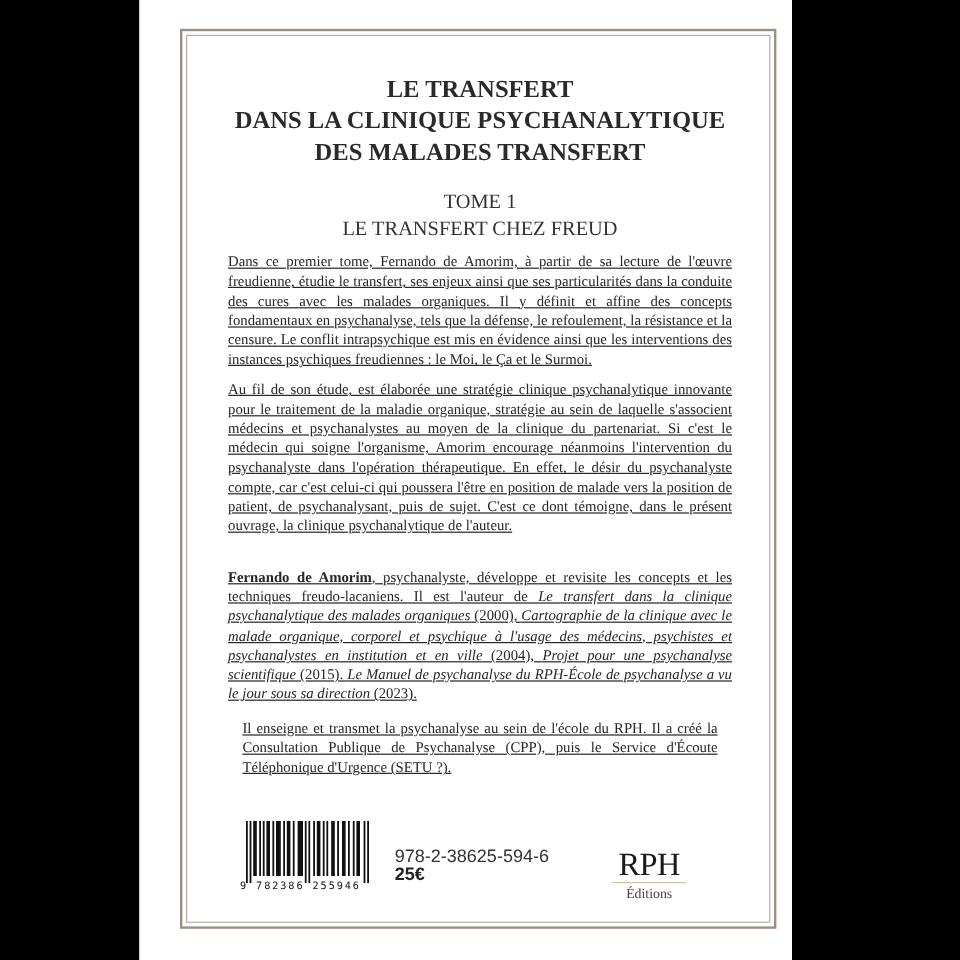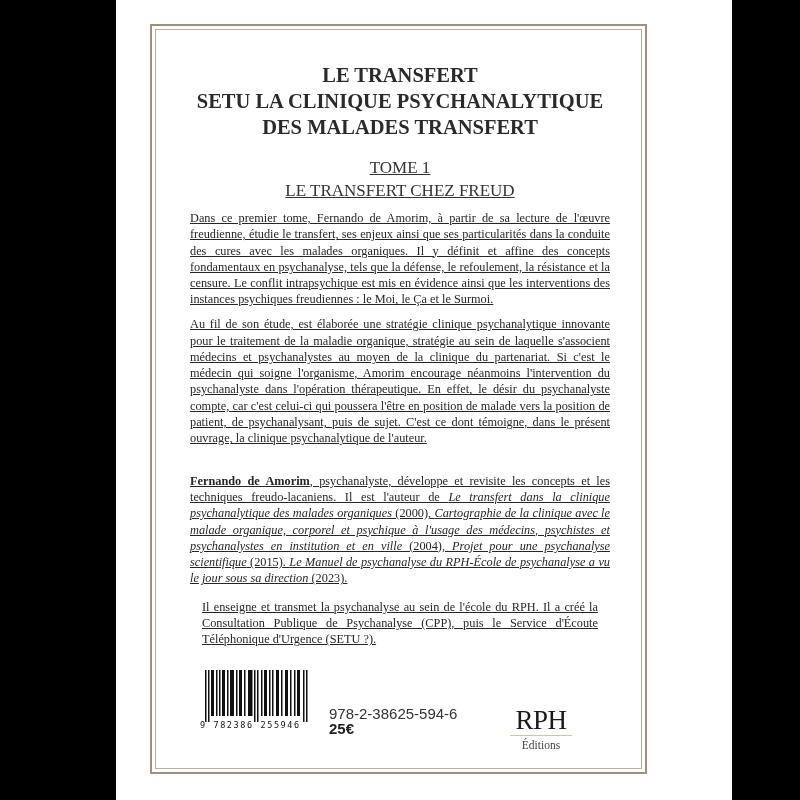--- a/index.html
+++ b/index.html
@@ -3,55 +3,55 @@
   <meta charset="utf-8">
   <style>
     html, body { margin: 0; padding: 0; }
     body {
       width: 800px; height: 800px; background: #000;
       position: relative; overflow: hidden;
       font-family: "Liberation Serif", "DejaVu Serif", serif;
       color: #222;
     }
     .cover {
-      position: absolute; left: 116px; top: 0; width: 616px; height: 800px;
+      position: absolute; left: 116px; top: 0; width: 544px; height: 800px;
       background: #fff;
     }
     .frame-outer {
       position: absolute; left: 34px; top: 24px; width: 497px; height: 750px;
       border: 2px solid #9c8f83;
       box-sizing: border-box;
     }
     .frame-inner {
       position: absolute; left: 3px; top: 3px; right: 3px; bottom: 3px;
       border: 1px solid #b8aca0;
     }
     .title-block {
       position: absolute; left: 0; width: 568px; top: 62px;
       text-align: center;
     }
     .title {
       font-weight: bold; font-size: 20.5px; line-height: 26px;
       color: #2a2a2a; letter-spacing: 0px;
     }
     .tome {
-      margin-top: 16px; font-size: 17px; line-height: 23px; color: #333; text-decoration: underline;
+      margin-top: 16px; font-size: 17px; line-height: 23px; color: #333;
     }
     .body-text {
       position: absolute; left: 74px; width: 420px; top: 210px;
       font-size: 12.3px; line-height: 16.3px; text-align: justify;
       color: #262626;
     }
     .body-text p { margin: 0 0 8.5px 0; text-decoration: underline; }
     .body-text p.bio { margin-top: 26px; margin-bottom: 0; }
     .body-text p.bio2 { margin: 12px; }
     .body-text strong { font-weight: bold; }
     .body-text em { font-style: italic; }
     .barcode {
-      position: absolute; left: 84px; top: 670px; width: 112px; height: 64px;
+      position: absolute; left: 84px; top: 684px; width: 112px; height: 64px;
     }
     .barcode svg { display: block; }
     .barcode-num {
       position: absolute; left: 0; top: 50px; width: 112px;
       font-family: "DejaVu Sans Mono", monospace; font-size: 8.5px;
       letter-spacing: 1.6px; background: transparent; color: #111;
     }
     .isbn-wrap {
       position: absolute; left: 213px; top: 706px;
       font-family: Liberation Sans, sans-serif; font-size: 15px; line-height: 15px; color: #333;
@@ -70,21 +70,21 @@
 </head>
 <body>
 
 <div class="cover">
   <div class="frame-outer">
     <div class="frame-inner"></div>
   </div>
 
   <div class="title-block">
     <div class="title">LE TRANSFERT</div>
-    <div class="title">SETU LA CLINIQUE PSYCHANALYTIQUE</div>
+    <div class="title">DANS LA CLINIQUE PSYCHANALYTIQUE</div>
     <div class="title">DES MALADES TRANSFERT</div>
     <div class="tome">TOME 1</div>
     <div class="tome" style="margin-top:0">LE TRANSFERT CHEZ FREUD</div>
   </div>
 
   <div class="body-text">
     <p>Dans ce premier tome, Fernando de Amorim, à partir de sa lecture de l'œuvre freudienne, étudie le transfert, ses enjeux ainsi que ses particularités dans la conduite des cures avec les malades organiques. Il y définit et affine des concepts fondamentaux en psychanalyse, tels que la défense, le refoulement, la résistance et la censure. Le conflit intrapsychique est mis en évidence ainsi que les interventions des instances psychiques freudiennes : le Moi, le Ça et le Surmoi.</p>
     <p>Au fil de son étude, est élaborée une stratégie clinique psychanalytique innovante pour le traitement de la maladie organique, stratégie au sein de laquelle s'associent médecins et psychanalystes au moyen de la clinique du partenariat. Si c'est le médecin qui soigne l'organisme, Amorim encourage néanmoins l'intervention du psychanalyste dans l'opération thérapeutique. En effet, le désir du psychanalyste compte, car c'est celui-ci qui poussera l'être en position de malade vers la position de patient, de psychanalysant, puis de sujet. C'est ce dont témoigne, dans le présent ouvrage, la clinique psychanalytique de l'auteur.</p>
     <p class="bio"><strong>Fernando de Amorim</strong><span>, psychanalyste, développe et revisite les concepts et les techniques freudo-lacaniens. Il est l'auteur de </span><em>Le transfert dans la clinique psychanalytique des malades organiques</em><span> (2000), </span><em>Cartographie de la clinique avec le malade organique, corporel et psychique à l'usage des médecins, psychistes et psychanalystes en institution et en ville</em><span> (2004), </span><em>Projet pour une psychanalyse scientifique</em><span> (2015). </span><em>Le Manuel de psychanalyse du RPH-École de psychanalyse a vu le jour sous sa direction</em><span> (2023).</span></p>
     <p class="bio2">Il enseigne et transmet la psychanalyse au sein de l'école du RPH. Il a créé la Consultation Publique de Psychanalyse (CPP), puis le Service d'Écoute Téléphonique d'Urgence (SETU ?).</p>

